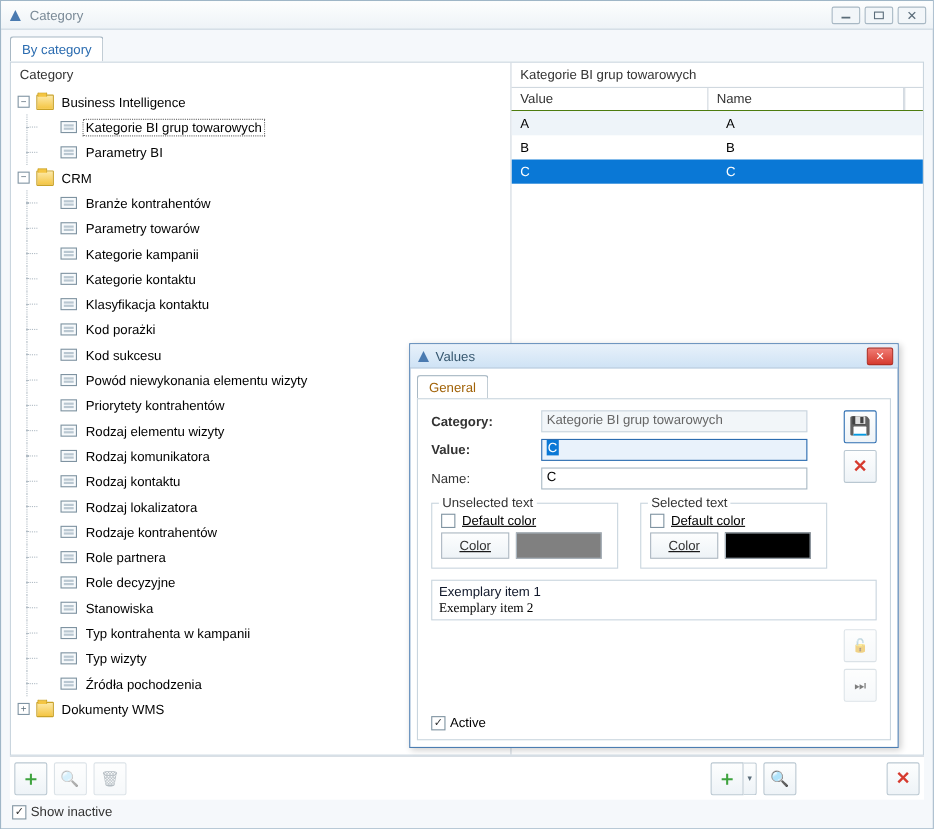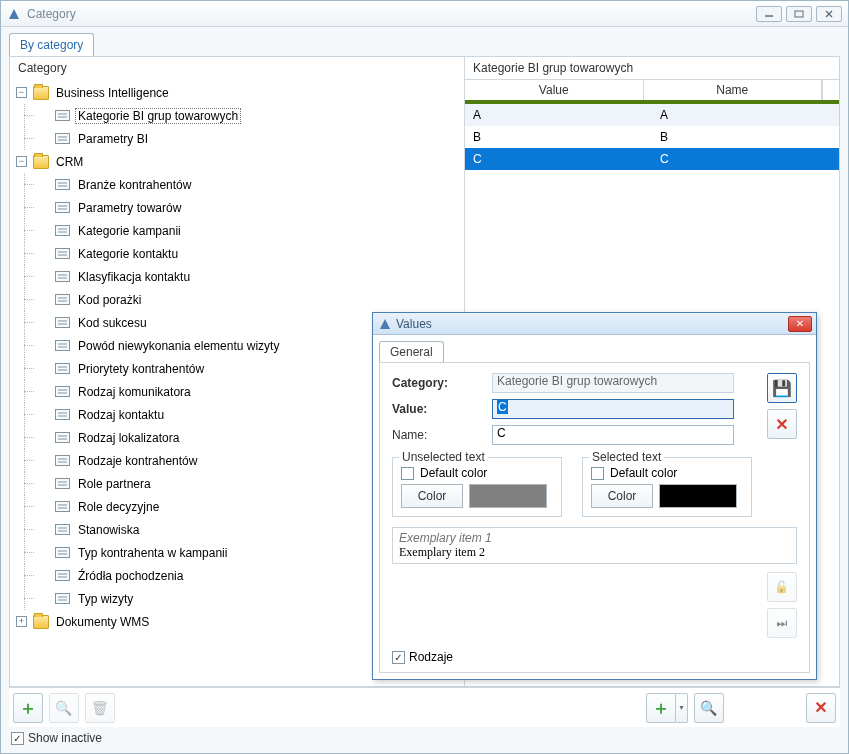--- a/index.html
+++ b/index.html
@@ -34,21 +34,21 @@
 .folder-icon { background: linear-gradient(to bottom, #fde9a7, #f4c542); border: 1px solid #c9a227; border-radius: 1px; position: relative; }
 .folder-icon::before { content:""; position:absolute; top:-3px; left:0; width:7px; height:3px; background:#f4c542; border:1px solid #c9a227; border-bottom:none; border-radius:1px 1px 0 0;}
 .leaf-icon-wrap { width: 18px; height: 14px; margin-right: 4px; display:inline-flex; align-items:center; justify-content:center; }
 .leaf-icon { width: 15px; height: 11px; border: 1px solid #7f93a1; background: #f7fafc; position: relative; }
 .leaf-icon::after { content:""; position:absolute; top:2px; left:2px; right:2px; height:2px; background:#b9c7d1; box-shadow: 0 3px 0 #b9c7d1; }
 .tree-label { padding: 1px 3px; }
 .tree-label.selected { border: 1px dotted #777; background: #fff; padding: 0 2px; }
 
 .right-panel { flex: 1; display: flex; flex-direction: column; }
 .right-title { padding: 4px 8px; color: #333; }
-.grid-head { display: flex; border-top: 1px solid #d0d8df; border-bottom: 4px solid #4d7c0f; text-align: center; }
+.grid-head { display: flex; border-top: 1px solid #d0d8df; border-bottom: 1px solid #4d7c0f; }
 .grid-head .gh { flex: 1; padding: 3px 8px; color: #333; border-right: 1px solid #d0d8df; }
 .grid-body { flex: 1; overflow-y: auto; }
 .grid-row { display: flex; height: 22px; align-items: center; }
 .grid-row.sel { background: #0a78d6; color: #fff; }
 .grid-row.alt { background: #eef4f9; }
 .grid-cell { flex: 1; padding: 0 8px; border-right: 1px solid transparent; }
 .grid-header-scroll-spacer { width: 17px; border-left: 1px solid #d0d8df;}
 
 .bottom-bar { height: 40px; border-top: 1px solid #d0d8df; margin: 0 8px; display: flex; align-items: center; padding: 0 4px; background:#fff; gap:6px; }
 .icon-btn { width: 30px; height: 30px; border: 1px solid #b9c7d1; background: linear-gradient(to bottom, #fdfefe, #eef3f7); border-radius: 2px; display: inline-flex; align-items: center; justify-content: center; cursor: pointer; }
@@ -63,44 +63,44 @@
 
 .show-inactive { padding: 4px 10px 8px 10px; display: flex; align-items: center; gap: 4px; color:#333; }
 .chk { width: 13px; height: 13px; border: 1px solid #7f93a1; background: #fff; display:inline-flex; align-items:center; justify-content:center; font-size:10px; color:#333; }
 
 
 .dialog { position: absolute; left: 372px; top: 312px; width: 445px; height: 368px; border: 1px solid #4c7db1; background: #fff; box-shadow: 2px 2px 6px rgba(0,0,0,0.2); display:flex; flex-direction:column;justify-content:space-between; }
 .dlg-title { height: 22px; background: linear-gradient(to bottom, #e8f1fa, #cfe3f5); display:flex; align-items:center; padding: 0 4px 0 6px; color:#36576f; border-bottom: 1px solid #a8c1d9;}
 .dlg-title .t { flex:1; }
 .dlg-close { width: 24px; height: 16px; background: linear-gradient(to bottom,#f07b73,#d63b2f); border:1px solid #b12e23; border-radius:2px; color:#fff; display:flex; align-items:center; justify-content:center; font-size:10px; cursor:pointer;}
 .dlg-tabs { display:flex; padding: 6px 6px 0 6px; }
-.dlg-tab { border:1px solid #a8b8c4; border-bottom:none; padding:3px 10px; background:#fff; color:#404040; border-radius:3px 3px 0 0;}
+.dlg-tab { border:1px solid #a8b8c4; border-bottom:none; padding:3px 10px; background:#fff; color:#a16207; border-radius:3px 3px 0 0;}
 .dlg-body { flex:1; margin: 0 6px 6px 6px; border:1px solid #c9d5de; background:#fff; padding:10px 12px 8px 12px; display:flex; flex-direction:column; position: relative;}
 .dlg-right-btns { position:absolute; right: 12px; top: 10px; display:flex; flex-direction:column; gap:6px;}
 .save-btn { border-color:#2b6cb0; }
 .floppy { color:#2b6cb0; font-size:16px;}
 .form-row { display:flex; align-items:center; margin-bottom:6px; }
 .form-label { width: 100px; color:#333; }
 .form-label.bold { font-weight: bold; }
 .form-input { flex:1; max-width: 242px; height:20px; border:1px solid #a8b8c4; padding: 0 4px; font-size:12px; background:#fff;}
 .form-input.readonly { background:#f2f6f9; color:#666; border-color:#c9d5de;}
 .form-input.focus { border:1px solid #2b6cb0; background:#e9f2fb; color:#1a4f82;}
 .form-input.focus .sel { background:#0a78d6; color:#fff; padding:0 1px;}
 
 .color-groups { display:flex; gap: 20px; margin-top: 6px;}
-.fieldset { border:1px solid #c9d5de; padding: 4px 8px 8px 8px; position:relative; width: 170px;}
+.fieldset { border:1px solid #c9d5de; padding: 4px 8px 8px 8px; position:relative; width: 170px; text-decoration: underline;}
 .fieldset .legend { position:absolute; top:-8px; left:6px; background:#fff; padding:0 3px; color:#333;}
 .fs-row { display:flex; align-items:center; gap:6px; margin-top:4px;}
 .color-btn { width: 62px; height:24px; border:1px solid #aab6c0; background:linear-gradient(to bottom,#fdfefe,#eef3f7); color:#333; cursor:pointer;}
 .swatch { width: 78px; height:24px; border:1px solid #aab6c0; }
 .swatch.grey { background:#808080; }
 .swatch.black { background:#000; }
 
 .exemplary { border:1px solid #c9d5de; margin-top: 10px; padding:3px 6px; }
-.ex1 { color:#737373;font-style:italic; }
+.ex1 { color:#0f172a; }
 .ex2 { color:#000000;font-family:Liberation Serif, serif; }
 
 .active-row { margin-top:auto; display:flex; align-items:center; gap:4px; padding-top:8px;}
 
 .dlg-side { position:absolute; right: 12px; bottom: 34px; display:flex; flex-direction:column; gap:6px;}
 
 
 .tree li::before { content:""; position:absolute; left:-12px; top:0; width:1px; height:100%; border-left:1px dotted #b0bbc4; }
 .tree > ul > li::before { left: 10px; display:none;}
 .tree li > .tree-row::before { content:""; position:absolute; left:-12px; top:11px; width:10px; border-top:1px dotted #b0bbc4;}
@@ -261,20 +261,29 @@
                       </span>
                       <span class="tree-label">Priorytety kontrahentów</span>
                     </div>
                   </li>
                   <li>
                     <div class="tree-row">
                       <span class="exp none"></span>
                       <span class="leaf-icon-wrap">
                         <span class="leaf-icon"></span>
                       </span>
+                      <span class="tree-label">Rodzaj elementu wizyty</span>
+                    </div>
+                  </li>
+                  <li>
+                    <div class="tree-row">
+                      <span class="exp none"></span>
+                      <span class="leaf-icon-wrap">
+                        <span class="leaf-icon"></span>
+                      </span>
                       <span class="tree-label">Rodzaj komunikatora</span>
                     </div>
                   </li>
                   <li>
                     <div class="tree-row">
                       <span class="exp none"></span>
                       <span class="leaf-icon-wrap">
                         <span class="leaf-icon"></span>
                       </span>
                       <span class="tree-label">Rodzaj kontaktu</span>
@@ -333,30 +342,30 @@
                       </span>
                       <span class="tree-label">Typ kontrahenta w kampanii</span>
                     </div>
                   </li>
                   <li>
                     <div class="tree-row">
                       <span class="exp none"></span>
                       <span class="leaf-icon-wrap">
                         <span class="leaf-icon"></span>
                       </span>
+                      <span class="tree-label">Typ wizyty</span>
+                    </div>
+                  </li>
+                  <li>
+                    <div class="tree-row">
+                      <span class="exp none"></span>
+                      <span class="leaf-icon-wrap">
+                        <span class="leaf-icon"></span>
+                      </span>
                       <span class="tree-label">Źródła pochodzenia</span>
-                    </div>
-                  </li>
-                  <li>
-                    <div class="tree-row">
-                      <span class="exp none"></span>
-                      <span class="leaf-icon-wrap">
-                        <span class="leaf-icon"></span>
-                      </span>
-                      <span class="tree-label">Typ wizyty</span>
                     </div>
                   </li>
                 </ul>
               </li>
               <li>
                 <div class="tree-row">
                   <span class="exp">+</span>
                   <span class="node-icon folder-icon"></span>
                   <span class="tree-label">Dokumenty WMS</span>
                 </div>
@@ -480,21 +489,21 @@
       </div>
     </div>
 
     <div class="exemplary">
       <div class="ex1">Exemplary item 1</div>
       <div class="ex2">Exemplary item 2</div>
     </div>
 
     <div class="active-row">
       <span class="chk">✓</span>
-      <span>Rodzaje</span>
+      <span>Active</span>
     </div>
 
     <div class="dlg-side">
       <div class="icon-btn disabled">
           <span>🔓</span>
         </div>
       <div class="icon-btn disabled">
           <span>⏭</span>
         </div>
     </div>

